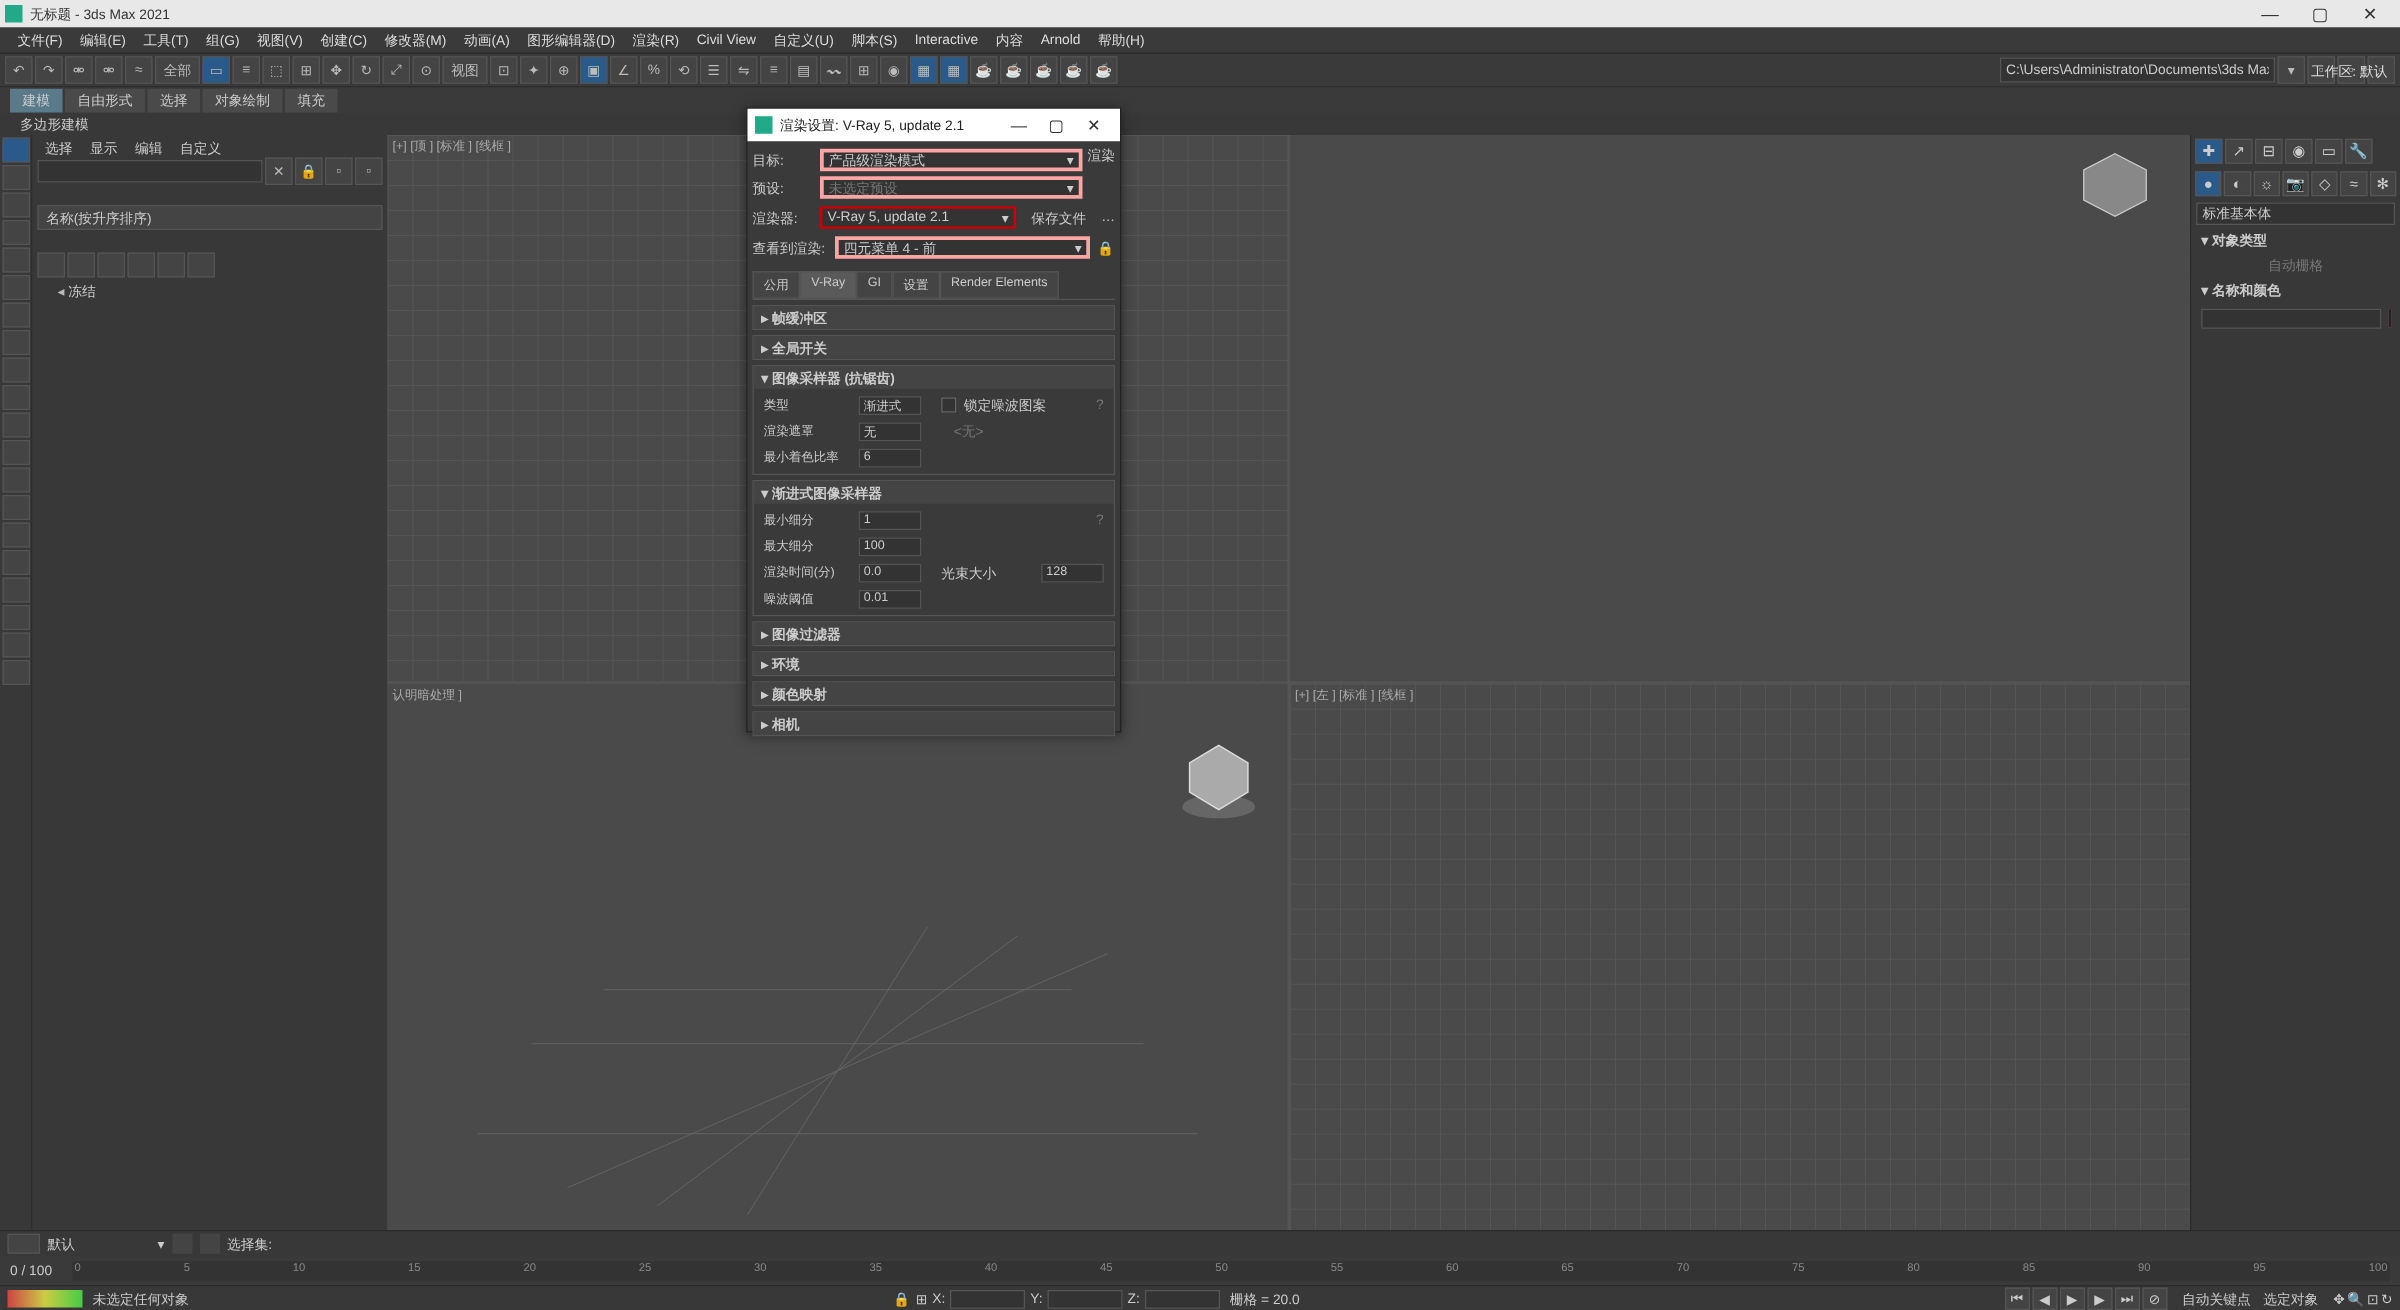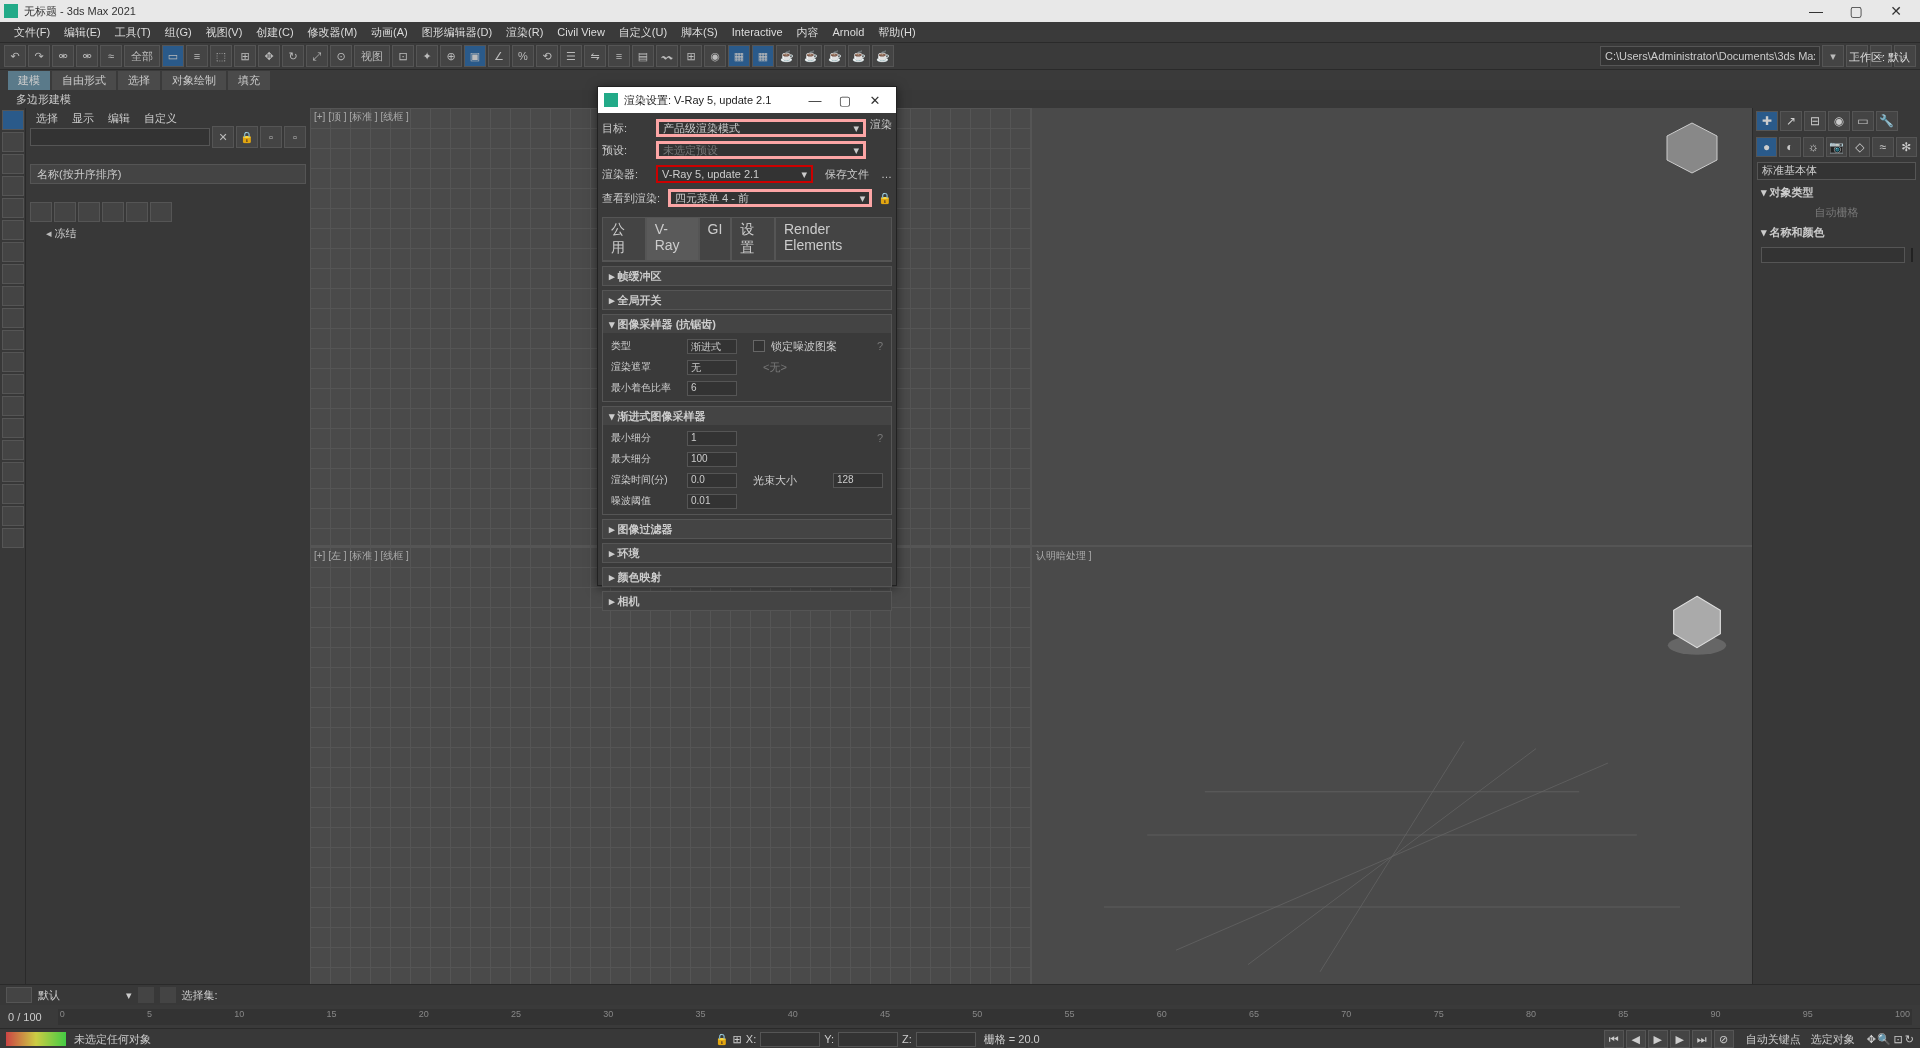--- a/index.html
+++ b/index.html
@@ -46,21 +46,21 @@
 .render-dialog .dlg-title { height:26px; background:#fff; display:flex; align-items:center; padding:0 6px; color:#222;}
 .render-dialog .dlg-title .t { flex:1; color:#222;}
 .render-dialog .dlg-title .wbtn { width:30px; text-align:center; color:#333; font-size:13px; cursor:pointer;}
 .render-dialog .dlg-body { padding:4px; display:flex; flex-direction:column; gap:2px;}
 .dlg-row { display:flex; align-items:center; gap:6px; height:22px;}
 .dlg-row .lbl { width:48px; color:#ccc;}
 .dlg-row .sel { flex:1; height:18px; background:#333; border:3px solid #fca5a5; padding:0 4px; display:flex; align-items:center; position:relative;}
 .dlg-row .sel .arrow { position:absolute; right:4px;}
 .red-box { border:2px solid #c00 !important;}
 .dlg-tabs { display:flex; margin-top:6px; border-bottom:1px solid #555;}
-.dlg-tabs .dtab { padding:3px 8px; background:#444; border:1px solid #555; cursor:pointer; font-size:14px;}
+.dlg-tabs .dtab { padding:3px 8px; background:#444; border:1px solid #555; cursor:pointer; font-size:10px;}
 .dlg-tabs .dtab.active { background:#5a5a5a;}
 .rollout { border:1px solid #555; margin-top:2px;}
 .rollout .rhead { height:18px; background:#444; padding:0 6px; display:flex; align-items:center; cursor:pointer; font-weight:bold;}
 .rollout .rbody { padding:4px 8px; display:flex; flex-direction:column; gap:3px;}
 .rollout .rrow { display:flex; align-items:center; gap:6px; height:18px;}
 .rollout .rrow .rlbl { width:70px; font-size:10px;}
 .rollout .rrow .rinp { width:50px; height:15px; background:#333; border:1px solid #555; padding:0 3px; font-size:10px;}
 .rollout .rrow .chk { width:12px; height:12px; background:#333; border:1px solid #666;}
 .big-btn { height:20px; background:#444; border:1px solid #555; display:flex; align-items:center; justify-content:center; cursor:pointer;}
 .right-panel { width:168px; background:#383838; border-left:1px solid #2a2a2a; display:flex; flex-direction:column;}
@@ -241,40 +241,40 @@
     </div>
     <div class="viewport-grid">
       <div class="vport">
           <div class="vlabel">[+] [顶 ] [标准 ] [线框 ]</div>
         </div>
       <div class="vport persp">
         <svg class="viewcube" viewBox="0 0 60 60">
             <polygon points="30,5 55,18 55,42 30,55 5,42 5,18" fill="#888" stroke="#ccc"></polygon>
           </svg>
       </div>
-      <div class="vport">
-          <div class="vlabel">[+] [左 ] [标准 ] [线框 ]</div>
-        </div>
       <div class="vport persp">
         <div class="vlabel">认明暗处理 ]</div>
         <svg style="position:absolute;top:40px;right:20px;width:70px;height:70px" viewBox="0 0 60 60">
             <ellipse cx="30" cy="50" rx="25" ry="8" fill="#666"></ellipse>
             <polygon points="30,8 50,20 50,40 30,52 10,40 10,20" fill="#aaa" stroke="#ddd"></polygon>
           </svg>
         <svg style="position:absolute;inset:0" viewBox="0 0 500 300">
           <g stroke="#666" stroke-width="0.5">
             <line x1="50" y1="250" x2="450" y2="250"></line>
               <line x1="100" y1="280" x2="400" y2="150"></line>
             <line x1="150" y1="290" x2="350" y2="140"></line>
               <line x1="200" y1="295" x2="300" y2="135"></line>
             <line x1="80" y1="200" x2="420" y2="200"></line>
               <line x1="120" y1="170" x2="380" y2="170"></line>
           </g>
         </svg>
       </div>
+      <div class="vport">
+          <div class="vlabel">[+] [左 ] [标准 ] [线框 ]</div>
+        </div>
     </div>
   </div>
 
   <div class="right-panel">
     <div class="icon-row">
       <div class="ric sel">✚</div>
       <div class="ric">↗</div>
       <div class="ric">⊟</div>
       <div class="ric">◉</div>
       <div class="ric">▭</div>

